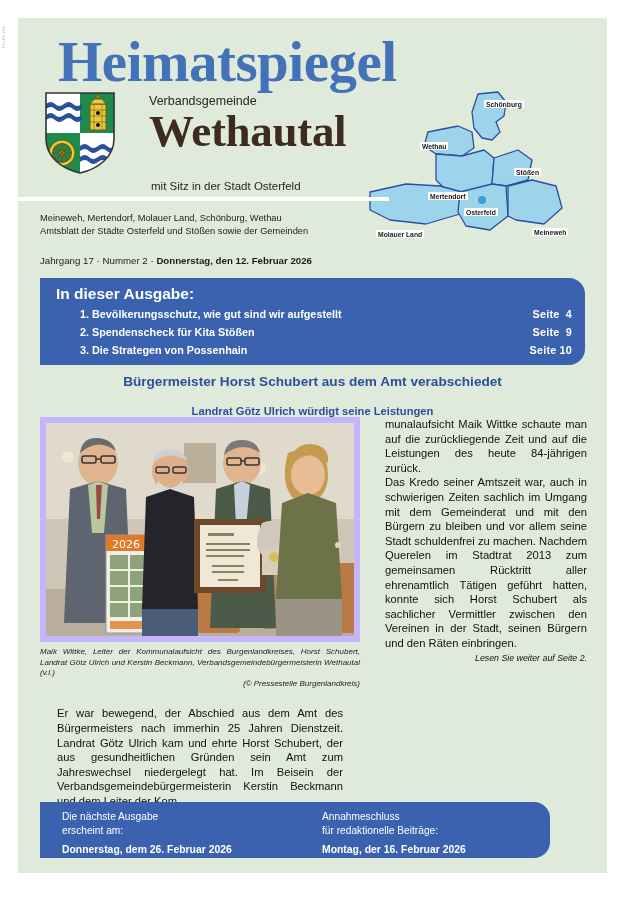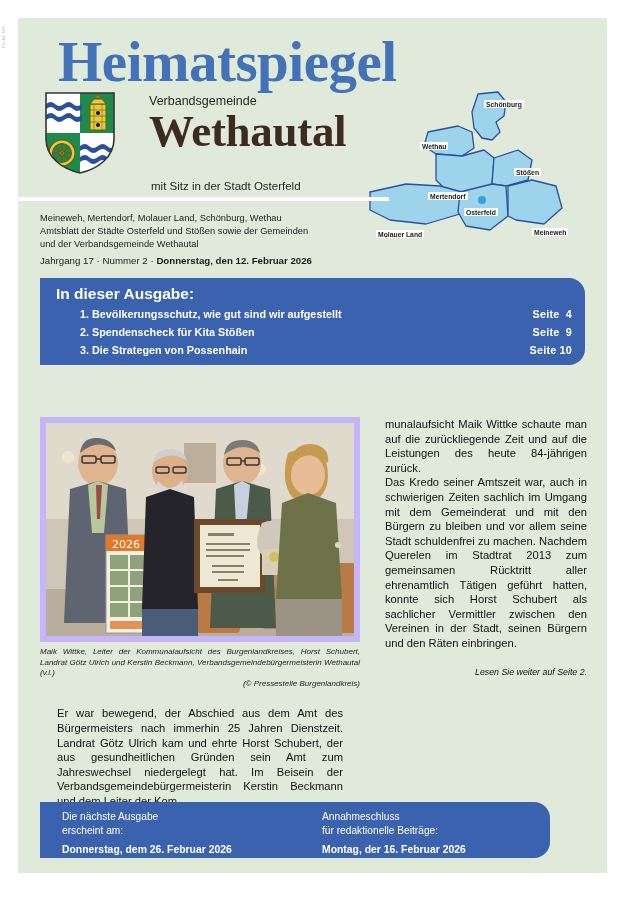--- a/index.html
+++ b/index.html
@@ -205,21 +205,20 @@
   .body-left {
     margin-top: 8px;
     width: 320px;
     font-size: 11.2px;
     line-height: 14.6px;
     text-align: justify;
     color: #111;
   }
   .body-left p { margin: 17px; }
   .continue {
-    margin-top: 14px;
     text-align: right;
     font-size: 8.8px;
     font-style: italic;
     color: #111;
   }
 
   
   .footer {
     position: absolute;
     left: 40px; top: 802px;
@@ -331,21 +330,20 @@
       <div class="maplabel" style="left:166px; top:140px;">Meineweh</div>
       <div class="maplabel" style="left:98px; top:120px;">Osterfeld</div>
     </div>
   </div>
 
   <div class="white-rule"></div>
 
   <div class="imprint">
     <div>Meineweh, Mertendorf, Molauer Land, Schönburg, Wethau</div>
     <div>Amtsblatt der Städte Osterfeld und Stößen sowie der Gemeinden</div>
-    <div>und der Verbandsgemeinde Wethautal</div>
   </div>
 
   <div class="issue-line">
     <span>Jahrgang 17</span>
     <span>·</span>
     <span>Nummer 2</span>
     <span>·</span>
     <b>Donnerstag, den 12. Februar 2026</b>
   </div>
 
@@ -360,20 +358,24 @@
         <span>2. Spendenscheck für Kita Stößen</span>
         <span class="pg">Seite  9</span>
       </div>
       <div class="toc-row">
         <span>3. Die Strategen von Possenhain</span>
         <span class="pg">Seite 10</span>
       </div>
     </div>
   </div>
 
+  <div class="article">
+    <div class="headline">Bürgermeister Horst Schubert aus dem Amt verabschiedet</div>
+    <div class="subhead">Landrat Götz Ulrich würdigt seine Leistungen</div>
+  </div>
 
   <div class="cols">
 
     <div class="col-left">
 
       <div class="photo">
         <svg viewBox="0 0 320 225" width="320" height="225">
 
           <rect x="0" y="0" width="320" height="225" fill="#d9d3c8"></rect>
           <rect x="0" y="0" width="320" height="96" fill="#e0dacd"></rect>

